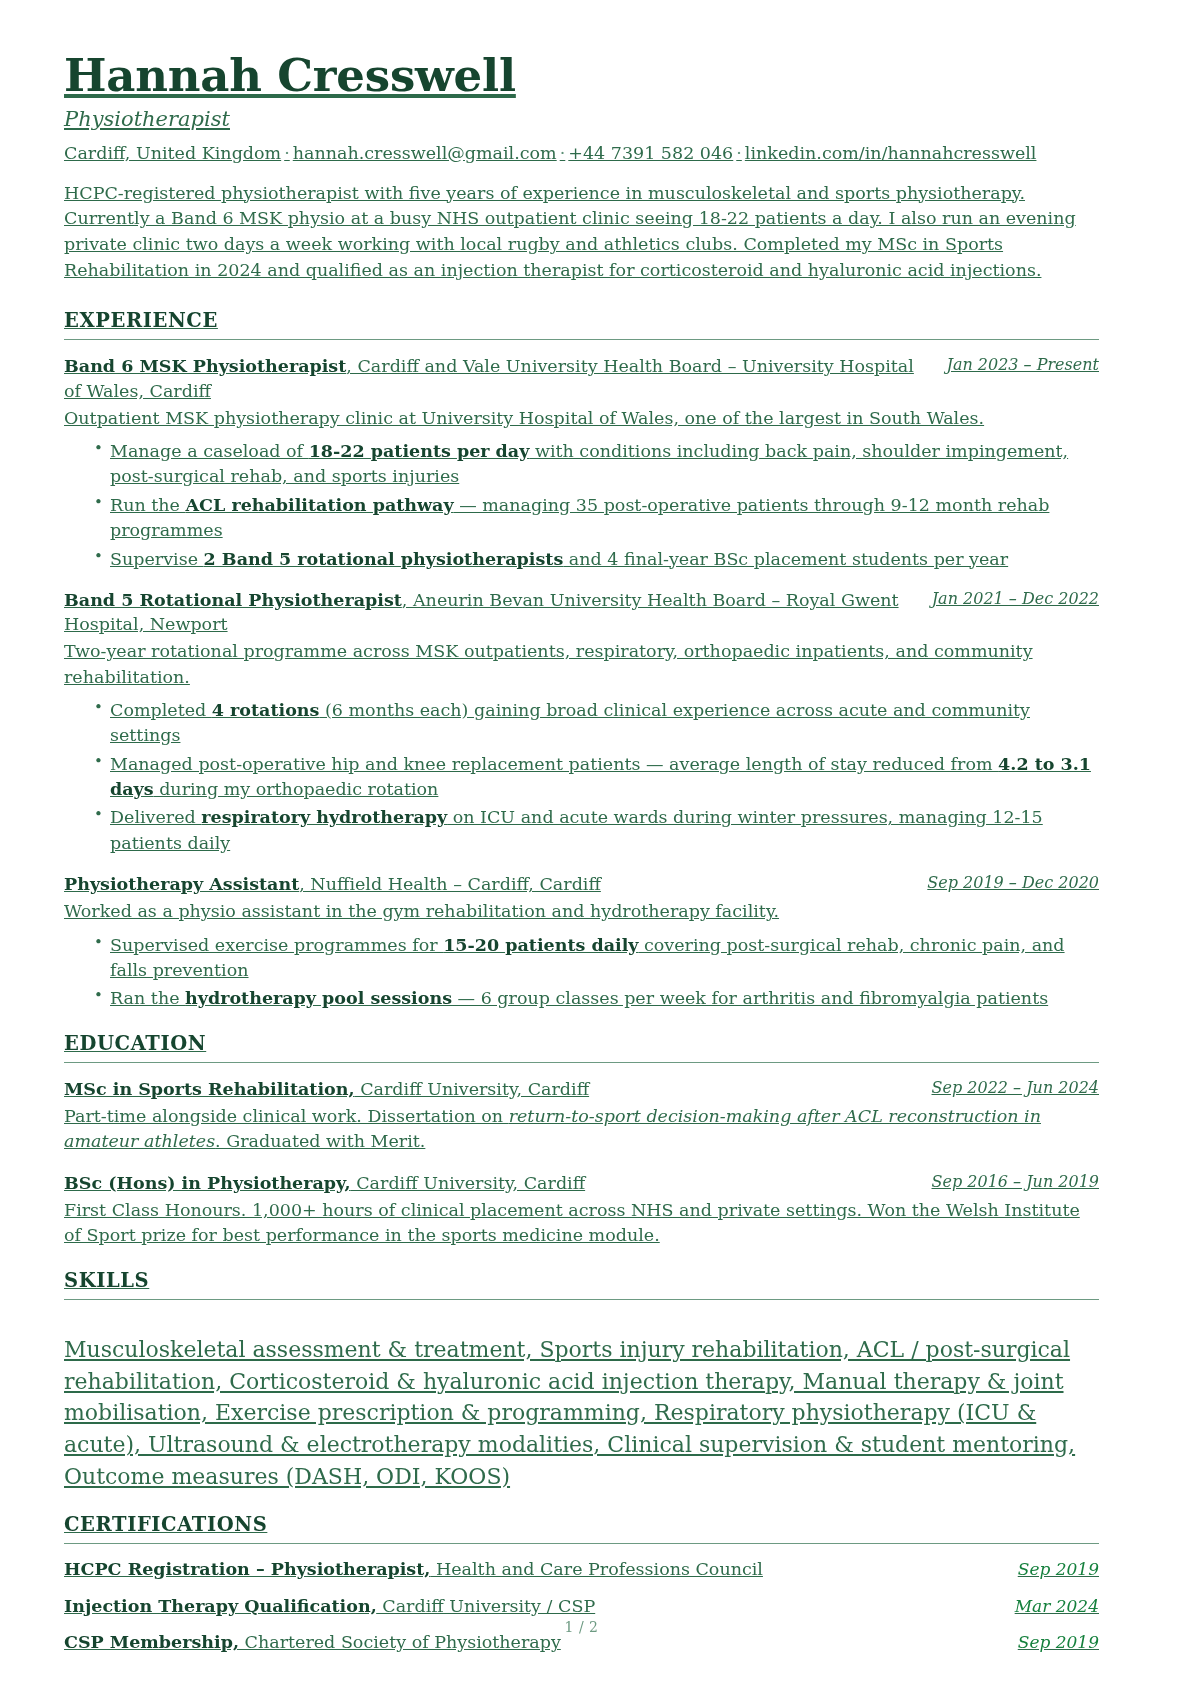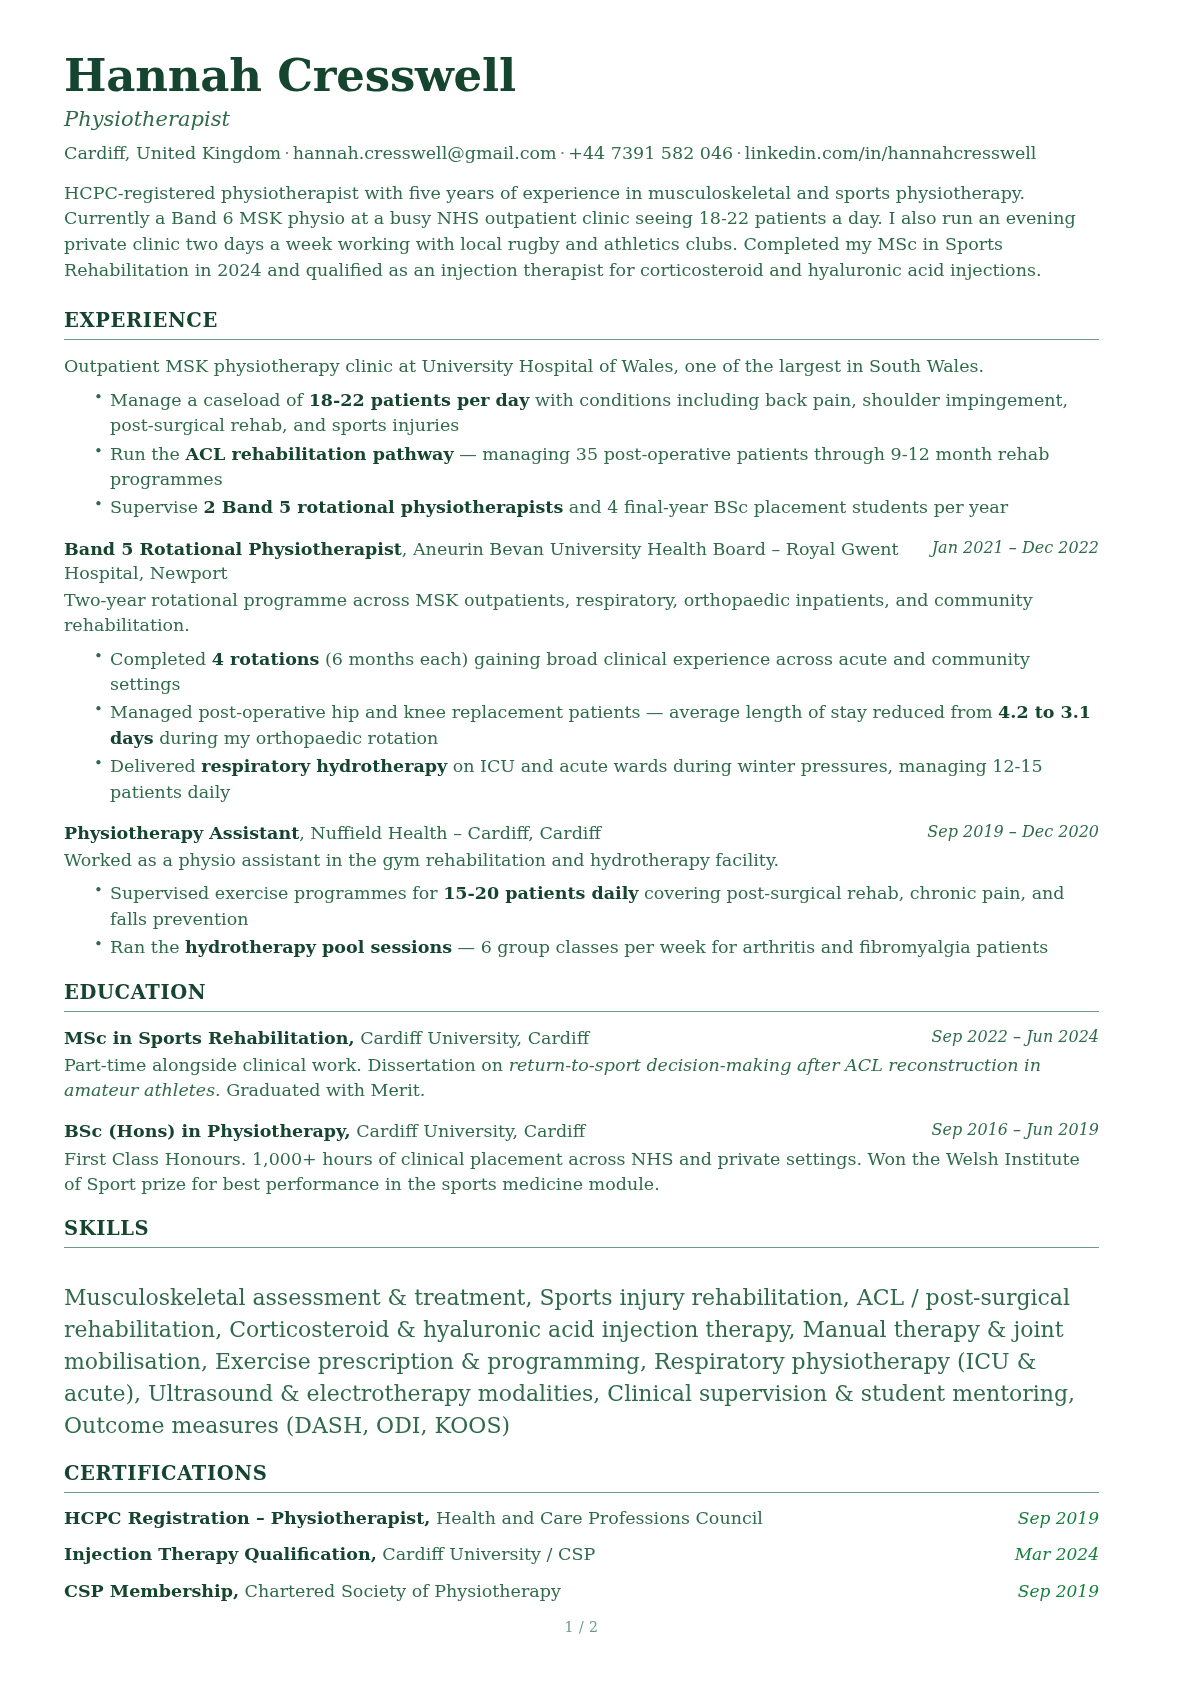--- a/index.html
+++ b/index.html
@@ -13,20 +13,21 @@
     font-family: "DejaVu Serif", "Liberation Serif", serif;
     color: #2d6a4a;
     -webkit-font-smoothing: antialiased;
   }
   .page {
     box-sizing: border-box;
     width: 1163px;
     min-height: 1683px;
     padding: 52px 64px 0 64px;
     position: relative;
+    text-decoration: underline;
   }
 
   
   .name {
     font-family: "DejaVu Serif", "Liberation Serif", serif;
     font-weight: 700;
     font-size: 45px;
     line-height: 1.08;
     letter-spacing: -0.2px;
     color: #16452f;
@@ -197,20 +198,24 @@
       <span>Cardiff, United Kingdom</span><span class="sep">·</span><span>hannah.cresswell@gmail.com</span><span class="sep">·</span><span>+44 7391 582 046</span><span class="sep">·</span><span>linkedin.com/in/hannahcresswell</span>
     </div>
     <p class="summary">HCPC-registered physiotherapist with five years of experience in musculoskeletal and sports physiotherapy. Currently a Band 6 MSK physio at a busy NHS outpatient clinic seeing 18-22 patients a day. I also run an evening private clinic two days a week working with local rugby and athletics clubs. Completed my MSc in Sports Rehabilitation in 2024 and qualified as an injection therapist for corticosteroid and hyaluronic acid injections.</p>
   </div>
 
   <div class="section">
     <div class="section-title">EXPERIENCE</div>
     <div class="rule"></div>
 
     <div class="entry">
+      <div class="entry-head">
+        <div class="entry-headline"><b>Band 6 MSK Physiotherapist</b><span>, Cardiff and Vale University Health Board – University Hospital of Wales, Cardiff</span></div>
+        <div class="entry-date">Jan 2023 – Present</div>
+      </div>
       <div class="entry-desc">Outpatient MSK physiotherapy clinic at University Hospital of Wales, one of the largest in South Wales.</div>
       <ul class="bullets">
         <li>Manage a caseload of <b>18-22 patients per day</b> with conditions including back pain, shoulder impingement, post-surgical rehab, and sports injuries</li>
         <li>Run the <b>ACL rehabilitation pathway</b> — managing 35 post-operative patients through 9-12 month rehab programmes</li>
         <li>Supervise <b>2 Band 5 rotational physiotherapists</b> and 4 final-year BSc placement students per year</li>
       </ul>
     </div>
 
     <div class="entry">
       <div class="entry-head">

